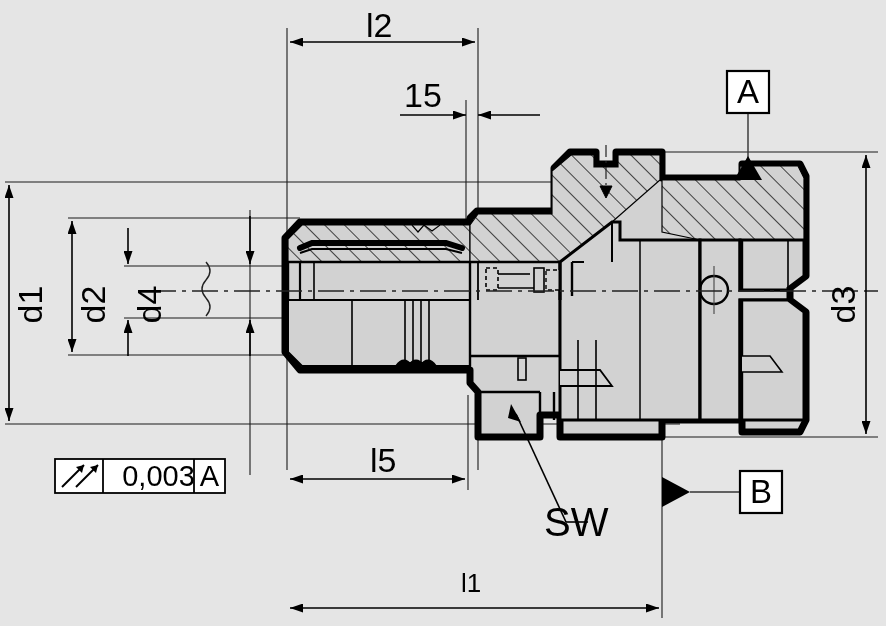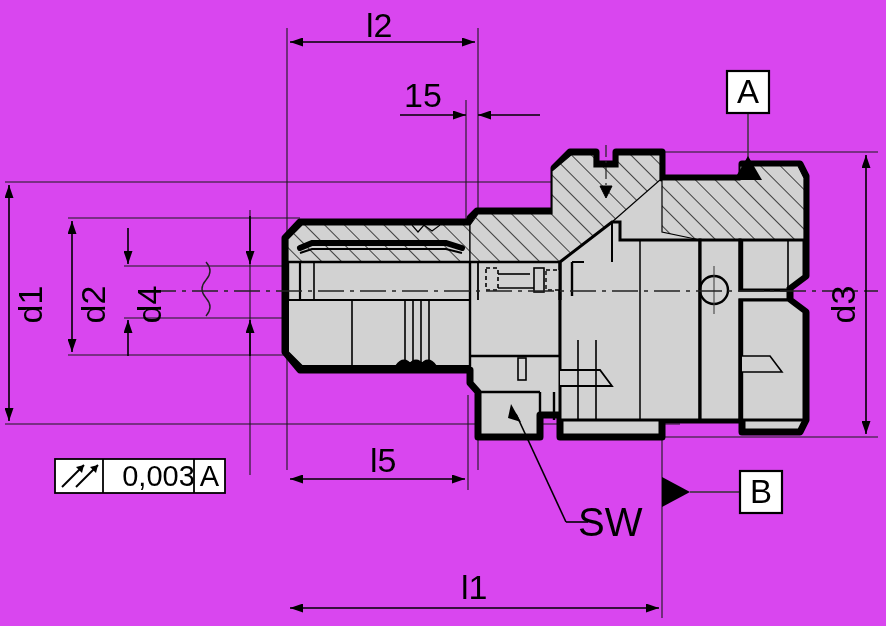--- a/index.html
+++ b/index.html
@@ -1,18 +1,18 @@
 <!DOCTYPE html>
 <html><head>
 <meta charset="utf-8">
 <title>Technical Drawing</title>
 <style>
   html,body{margin:0;padding:0;background:#ffffff;}
   body{font-family:"Liberation Sans", sans-serif;}
-  #root{position:relative;width:886px;height:626px;background:#d946ef;overflow:hidden;}
+  #root{position:relative;width:886px;height:626px;background:#e5e5e5;overflow:hidden;}
   #root svg{position:absolute;left:0;top:0;}
   .lbl{position:absolute;font-family:"Liberation Sans", sans-serif;color:#000;white-space:nowrap;}
   .rot{transform-origin:50% 50%;}
 </style>
 </head>
 <body>
 
 <div id="root">
 
   <svg width="886" height="626" viewBox="0 0 886 626">
@@ -237,33 +237,33 @@
       </g>
     </g>
   </svg>
 
   <div class="lbl" style="left:366px; top:6px; font-size:34px;">l2</div>
 
   <div class="lbl" style="left:404px; top:76px; font-size:34px;">15</div>
 
   <div class="lbl" style="left:370px; top:441px; font-size:34px;">l5</div>
 
-  <div class="lbl" style="left:461px; top:568px; font-size:34px;">l1</div>
+  <div class="lbl" style="left:461px; top:568px; font-size:26px;">l1</div>
 
   <div class="lbl rot" style="left:0px; top:285px; width:60px; text-align:center; font-size:34px; transform:rotate(-90deg);">d1</div>
 
   <div class="lbl rot" style="left:63px; top:285px; width:60px; text-align:center; font-size:34px; transform:rotate(-90deg);">d2</div>
 
   <div class="lbl rot" style="left:119px; top:285px; width:60px; text-align:center; font-size:34px; transform:rotate(-90deg);">d4</div>
 
   <div class="lbl rot" style="left:813px; top:285px; width:60px; text-align:center; font-size:34px; transform:rotate(-90deg);">d3</div>
 
   <div class="lbl" style="left:727px; top:74px; width:42px; text-align:center; font-size:33px; line-height:36px;">A</div>
 
   <div class="lbl" style="left:740px; top:474px; width:42px; text-align:center; font-size:33px; line-height:36px;">B</div>
 
   <div class="lbl" style="left:103px; top:461px; width:111px; text-align:center; font-size:29px; line-height:31px;">0,003</div>
 
   <div class="lbl" style="left:194px; top:461px; width:31px; text-align:center; font-size:29px; line-height:31px;">A</div>
 
-  <div class="lbl" style="left:578px; top:500px; font-size:40px;">SW</div>
+  <div class="lbl" style="left:544px; top:500px; font-size:40px;">SW</div>
 
 </div>
 
 </body></html>

